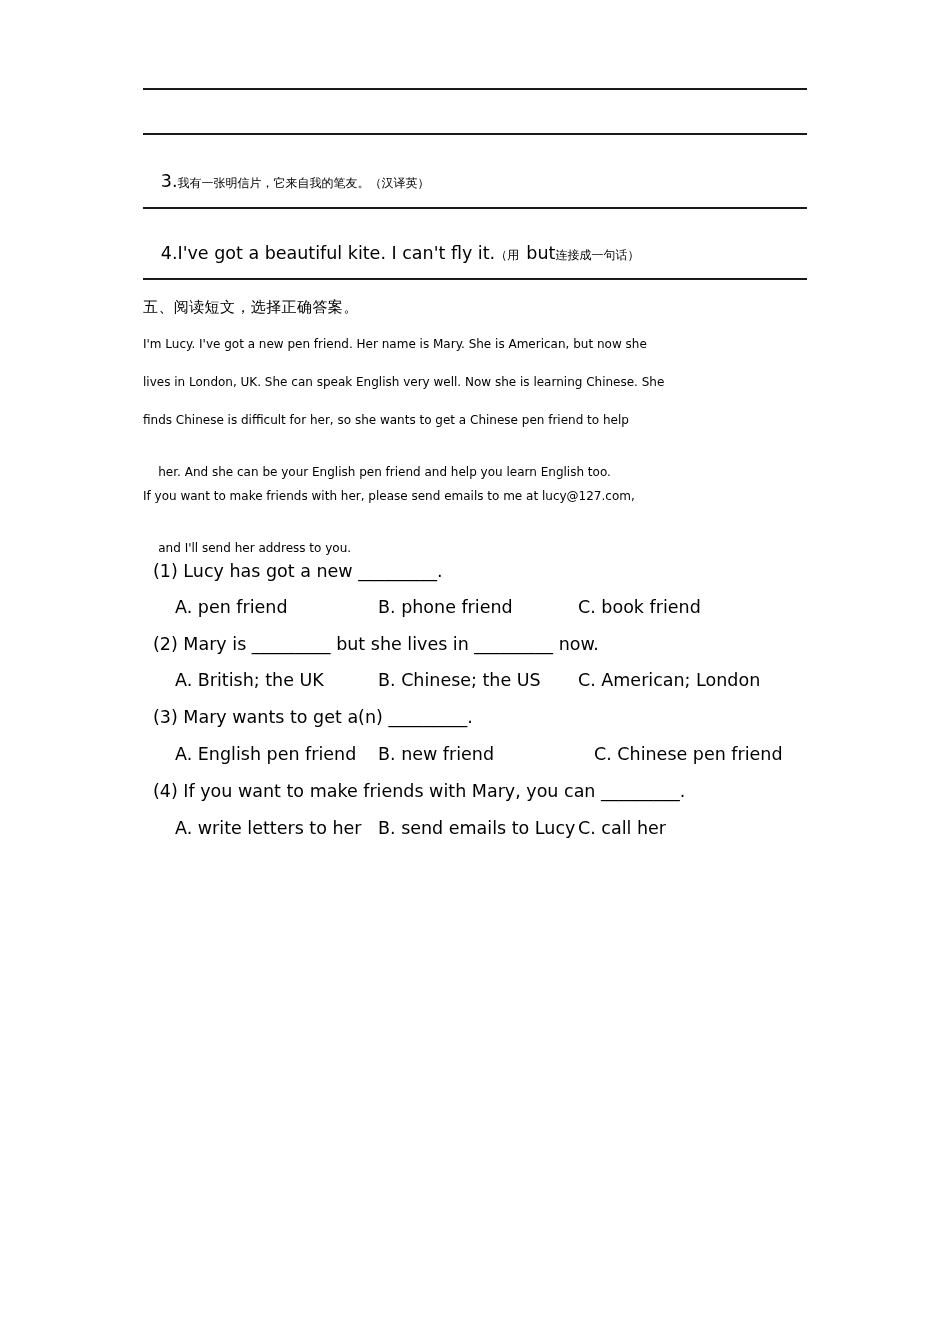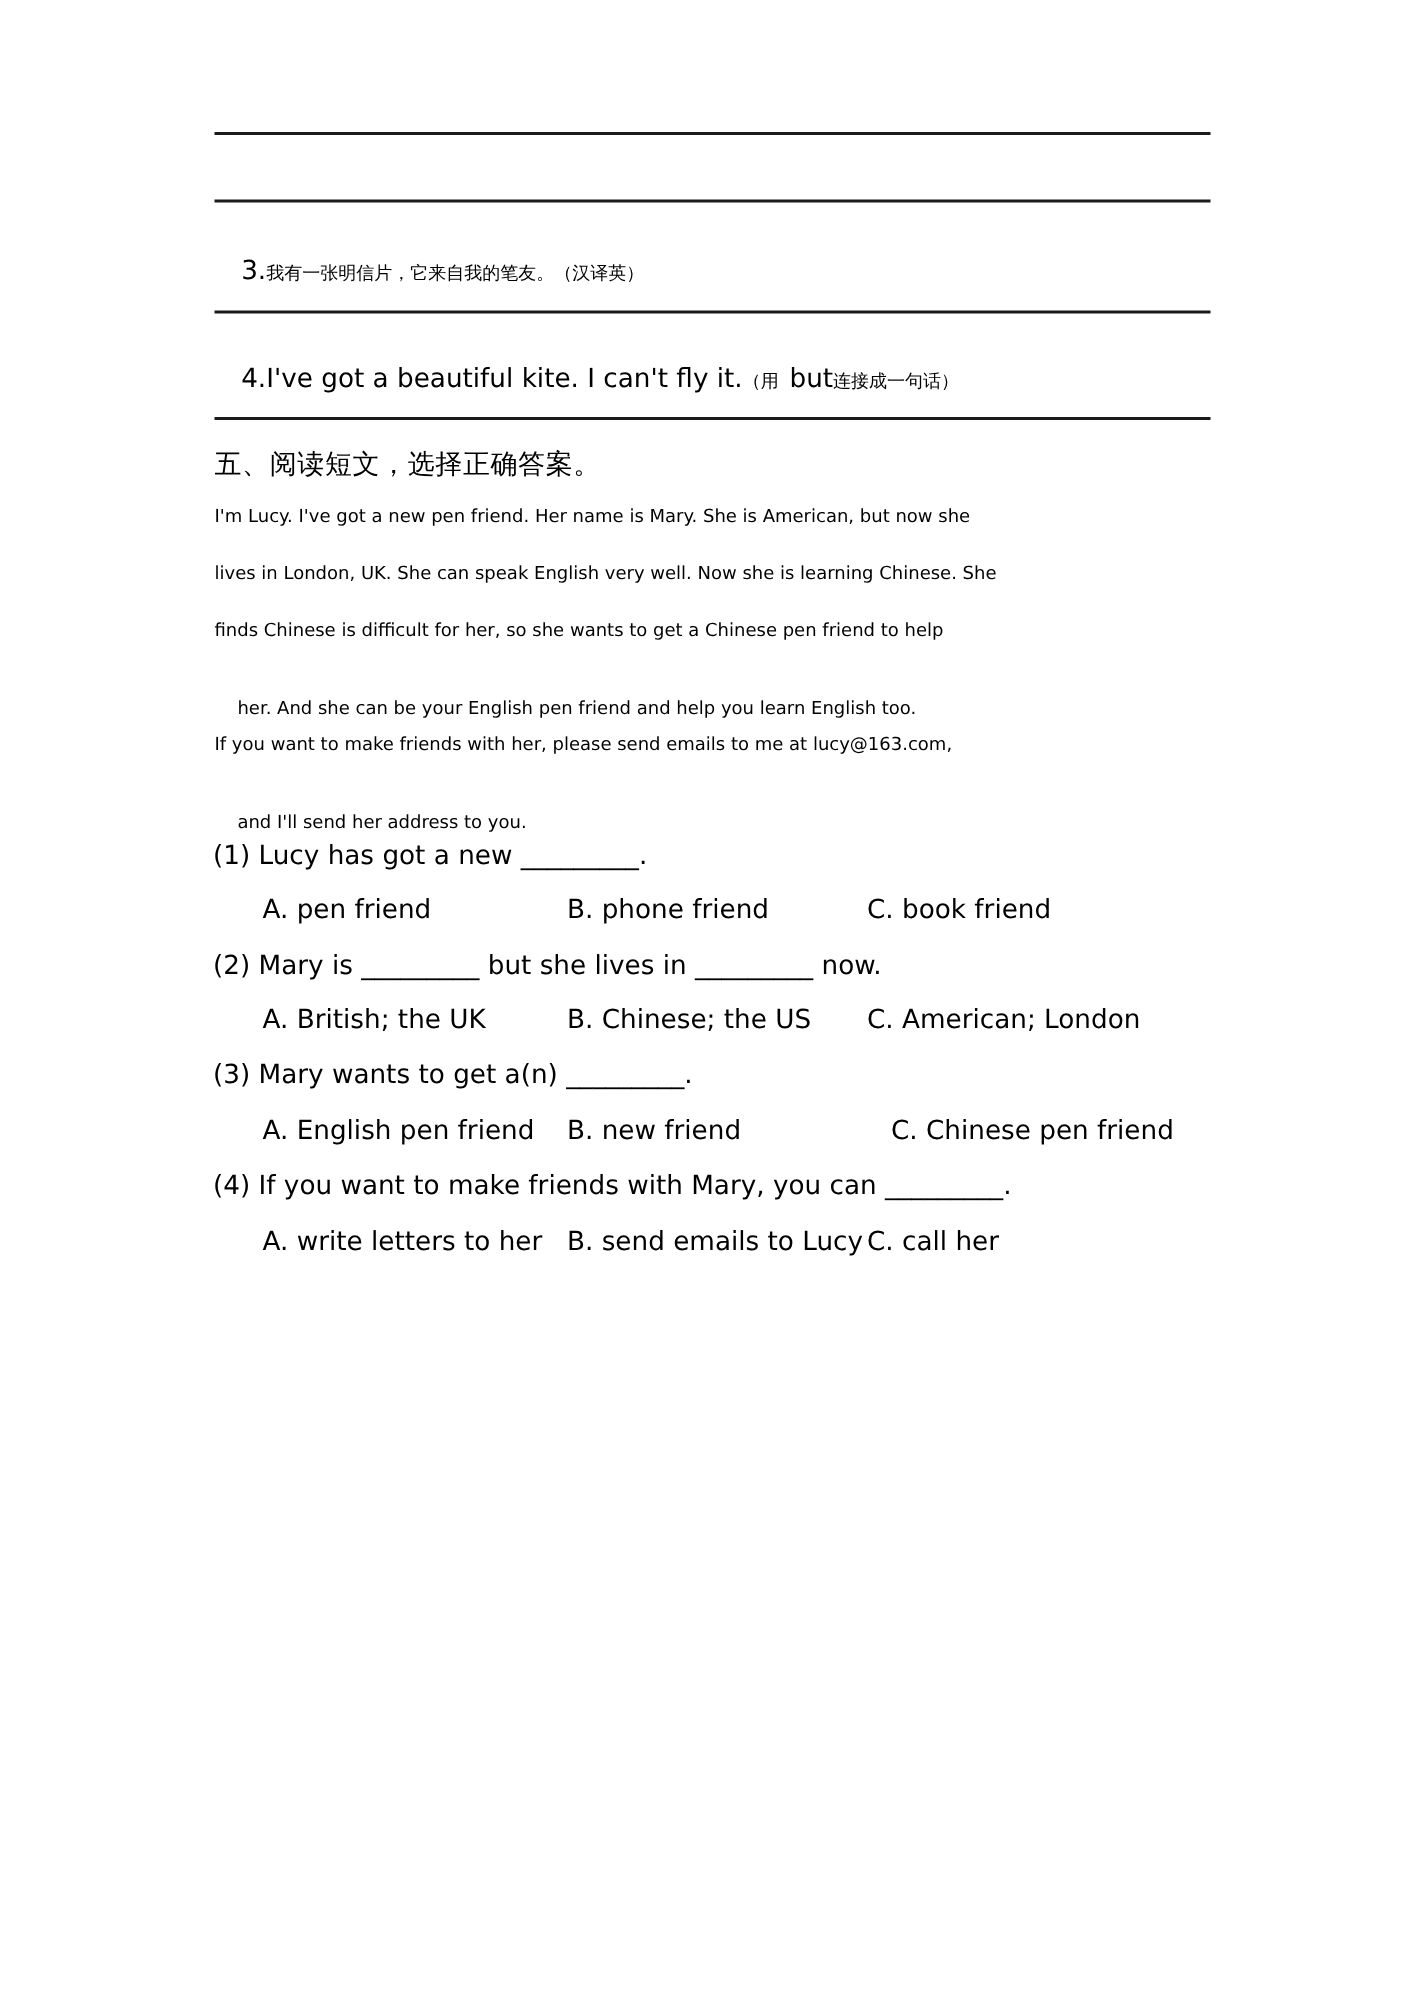--- a/index.html
+++ b/index.html
@@ -35,21 +35,21 @@
   
   .line {
     position: absolute;
     left: 143px;
     white-space: pre;
     line-height: 1;
   }
   
   .cn {
     font-family: Liberation Serif, serif;
-    font-size: 18px;
+    font-size: 15px;
     letter-spacing: 0.4px;
   }
 
   
   .passage-line {
     position: absolute;
     left: 143px;
     width: 664px;
     font-family: "DejaVu Sans", sans-serif;
     font-size: 12px;
@@ -60,21 +60,21 @@
     justify-content: space-between;
   }
   .passage-line.justify > span { white-space: pre; }
 
   
   .q-stem {
     position: absolute;
     font-family: "DejaVu Sans", sans-serif;
     font-size: 17.5px;
     white-space: pre;
-    left: 142px;
+    left: 153px;
     text-align: center;
   }
   .opt {
     position: absolute;
     font-family: "DejaVu Sans", sans-serif;
     font-size: 17.5px;
     white-space: pre;
   }
 
   .mixed .cnpart {
@@ -115,21 +115,21 @@
     <span>lives in London, UK. She can speak English very well. Now she is learning Chinese. She</span>
   </div>
   <div class="passage-line" style="top:451px;">
     <span>her. And she can be your English pen friend and help you learn English too.</span>
   </div>
   <div class="passage-line justify" style="top:413px;">
     <span>finds Chinese is difficult for her, so she wants to get a Chinese pen friend to help</span>
   </div>
 
   <div class="passage-line justify" style="top:489px;">
-    <span>If you want to make friends with her, please send emails to me at lucy@163.com,</span>
+    <span>If you want to make friends with her, please send emails to me at lucy@127.com,</span>
   </div>
   <div class="passage-line" style="top:527px;">
     <span>and I'll send her address to you.</span>
   </div>
 
   <div class="q-stem" style="top:561px;">(1) Lucy has got a new _________.</div>
   <div class="opt" style="top:597px; left:175px;">A. pen friend</div>
   <div class="opt" style="top:597px; left:378px;">B. phone friend</div>
   <div class="opt" style="top:597px; left:578px;">C. book friend</div>
 

